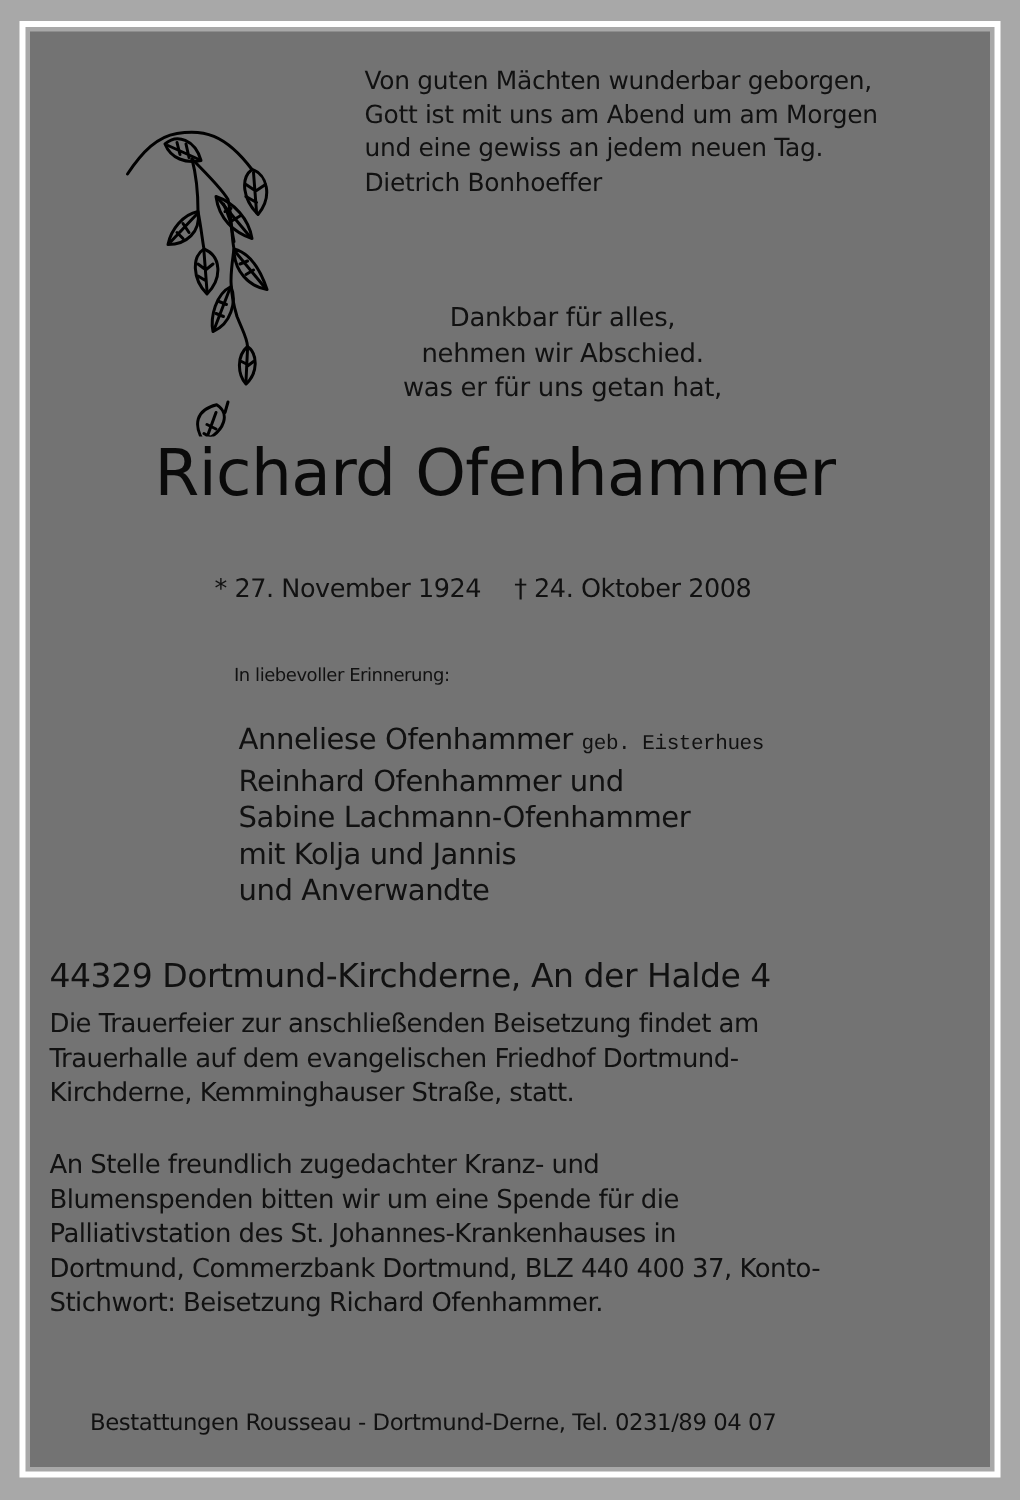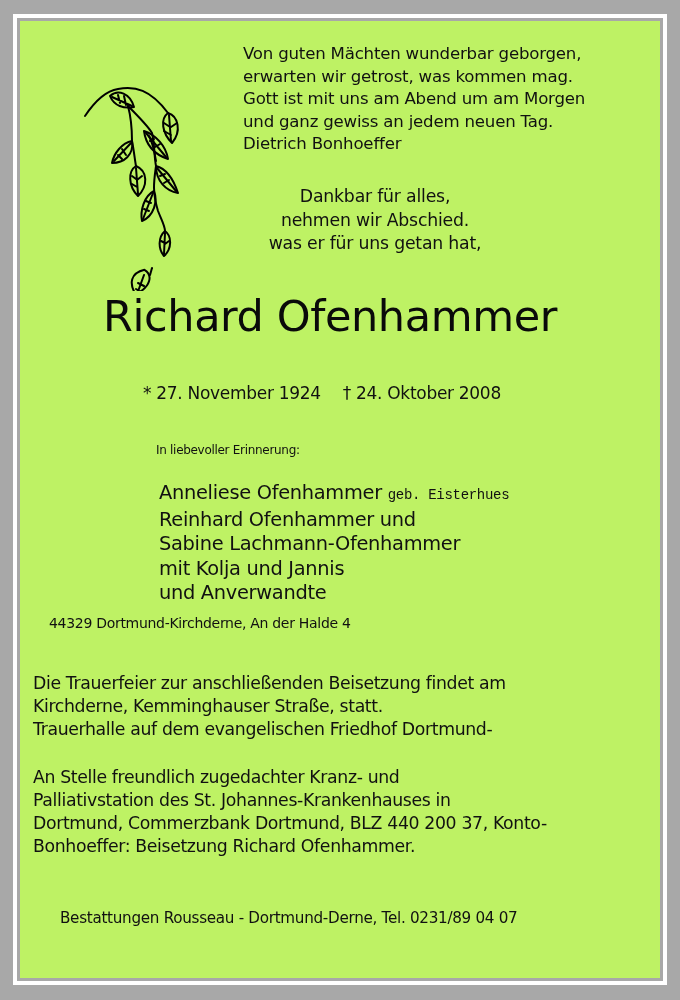--- a/index.html
+++ b/index.html
@@ -30,40 +30,40 @@
     .inner-line {
       position: absolute;
       left: 17px; top: 18px;
       width: 646px; height: 963px;
       background: #a8a8a8;
     }
     .page {
       position: absolute;
       left: 20px; top: 21px;
       width: 640px; height: 957px;
-      background: #bef264;
+      background: #737373;
     }
     .abs { position: absolute; white-space: nowrap; }
 
     .leaves {
       position: absolute;
       left: 30px; top: 30px;
       width: 150px; height: 240px;
     }
 
     .poem {
       left: 223px; top: 22px;
       font-size: 16.6px;
       line-height: 22.6px;
       letter-spacing: -0.2px;
     }
     .poem div { white-space: nowrap; }
 
     .thanks {
-      left: 210px; top: 164px;
+      left: 210px; top: 180px;
       width: 290px;
       text-align: center;
       font-size: 17.3px;
       line-height: 23.5px;
       letter-spacing: -0.2px;
     }
     .thanks div { white-space: nowrap; }
 
     .name {
       left: 0; top: 265px;
@@ -92,38 +92,37 @@
     .family {
       left: 139px; top: 460px;
       font-size: 19.4px;
       line-height: 24.6px;
       letter-spacing: -0.3px;
     }
     .family div { white-space: nowrap; }
     .family .small { font-size: 14px; letter-spacing: -0.3px; font-family: Liberation Mono, monospace; }
 
     .address {
-      left: 13px; top: 594px;
-      font-size: 14px;
-      letter-spacing: -0.3px;
-      margin-left: 16px;
+      left: 13px; top: 618px;
+      font-size: 22px;
+      letter-spacing: -0.3px;
     }
 
     .para {
       left: 13px;
       font-size: 17.3px;
       line-height: 23px;
       letter-spacing: -0.35px;
     }
     .para div { white-space: nowrap; }
     .para1 { top: 651px; }
     .para2 { top: 745px; }
 
     .footer {
-      left: 40px; top: 888px;
+      left: 40px; top: 918px;
       font-size: 15.2px;
       letter-spacing: -0.3px;
     }
   </style>
 </head>
 <body>
 
 <div class="outer-frame"></div>
 <div class="gap-frame"></div>
 <div class="inner-line"></div>
@@ -162,23 +161,22 @@
     <path d="M115 180 C 122 185, 122 198, 114 205 C 108 198, 108 186, 115 180 Z"></path>
     <path d="M115 182 L 114 203 M 111 190 L 115 192 M 119 190 L 115 193"></path>
 
     <path d="M102 217 L 100 224"></path>
     <path d="M100 224 C 110 226, 112 238, 100 250 C 90 242, 88 232, 100 224 Z" transform="translate(-10,-6) rotate(20 100 237)"></path>
     <path d="M94 224 L 86 246 M 88 232 L 94 235 M 86 238 L 91 241"></path>
   </svg>
 
   <div class="abs poem">
     <div>Von guten Mächten wunderbar geborgen,</div>
-    <div>erwarten wir getrost, was kommen mag.</div>
     <div>Gott ist mit uns am Abend um am Morgen</div>
-    <div>und ganz gewiss an jedem neuen Tag.</div>
+    <div>und eine gewiss an jedem neuen Tag.</div>
     <div>Dietrich Bonhoeffer</div>
   </div>
 
   <div class="abs thanks">
     <div>Dankbar für alles,</div>
     <div>nehmen wir Abschied.</div>
     <div>was er für uns getan hat,</div>
   </div>
 
   <div class="abs name">Richard Ofenhammer</div>
@@ -197,25 +195,26 @@
     <div>Reinhard Ofenhammer und</div>
     <div>Sabine Lachmann-Ofenhammer</div>
     <div>mit Kolja und Jannis</div>
     <div>und Anverwandte</div>
   </div>
 
   <div class="abs address">44329 Dortmund-Kirchderne, An der Halde 4</div>
 
   <div class="abs para para1">
     <div>Die Trauerfeier zur anschließenden Beisetzung findet am</div>
+    <div>Trauerhalle auf dem evangelischen Friedhof Dortmund-</div>
     <div>Kirchderne, Kemminghauser Straße, statt.</div>
-    <div>Trauerhalle auf dem evangelischen Friedhof Dortmund-</div>
   </div>
 
   <div class="abs para para2">
     <div>An Stelle freundlich zugedachter Kranz- und</div>
+    <div>Blumenspenden bitten wir um eine Spende für die</div>
     <div>Palliativstation des St. Johannes-Krankenhauses in</div>
-    <div>Dortmund, Commerzbank Dortmund, BLZ 440 200 37, Konto-</div>
-    <div>Bonhoeffer: Beisetzung Richard Ofenhammer.</div>
+    <div>Dortmund, Commerzbank Dortmund, BLZ 440 400 37, Konto-</div>
+    <div>Stichwort: Beisetzung Richard Ofenhammer.</div>
   </div>
 
   <div class="abs footer">Bestattungen Rousseau - Dortmund-Derne, Tel. 0231/89 04 07</div>
 </div>
 
 </body></html>

